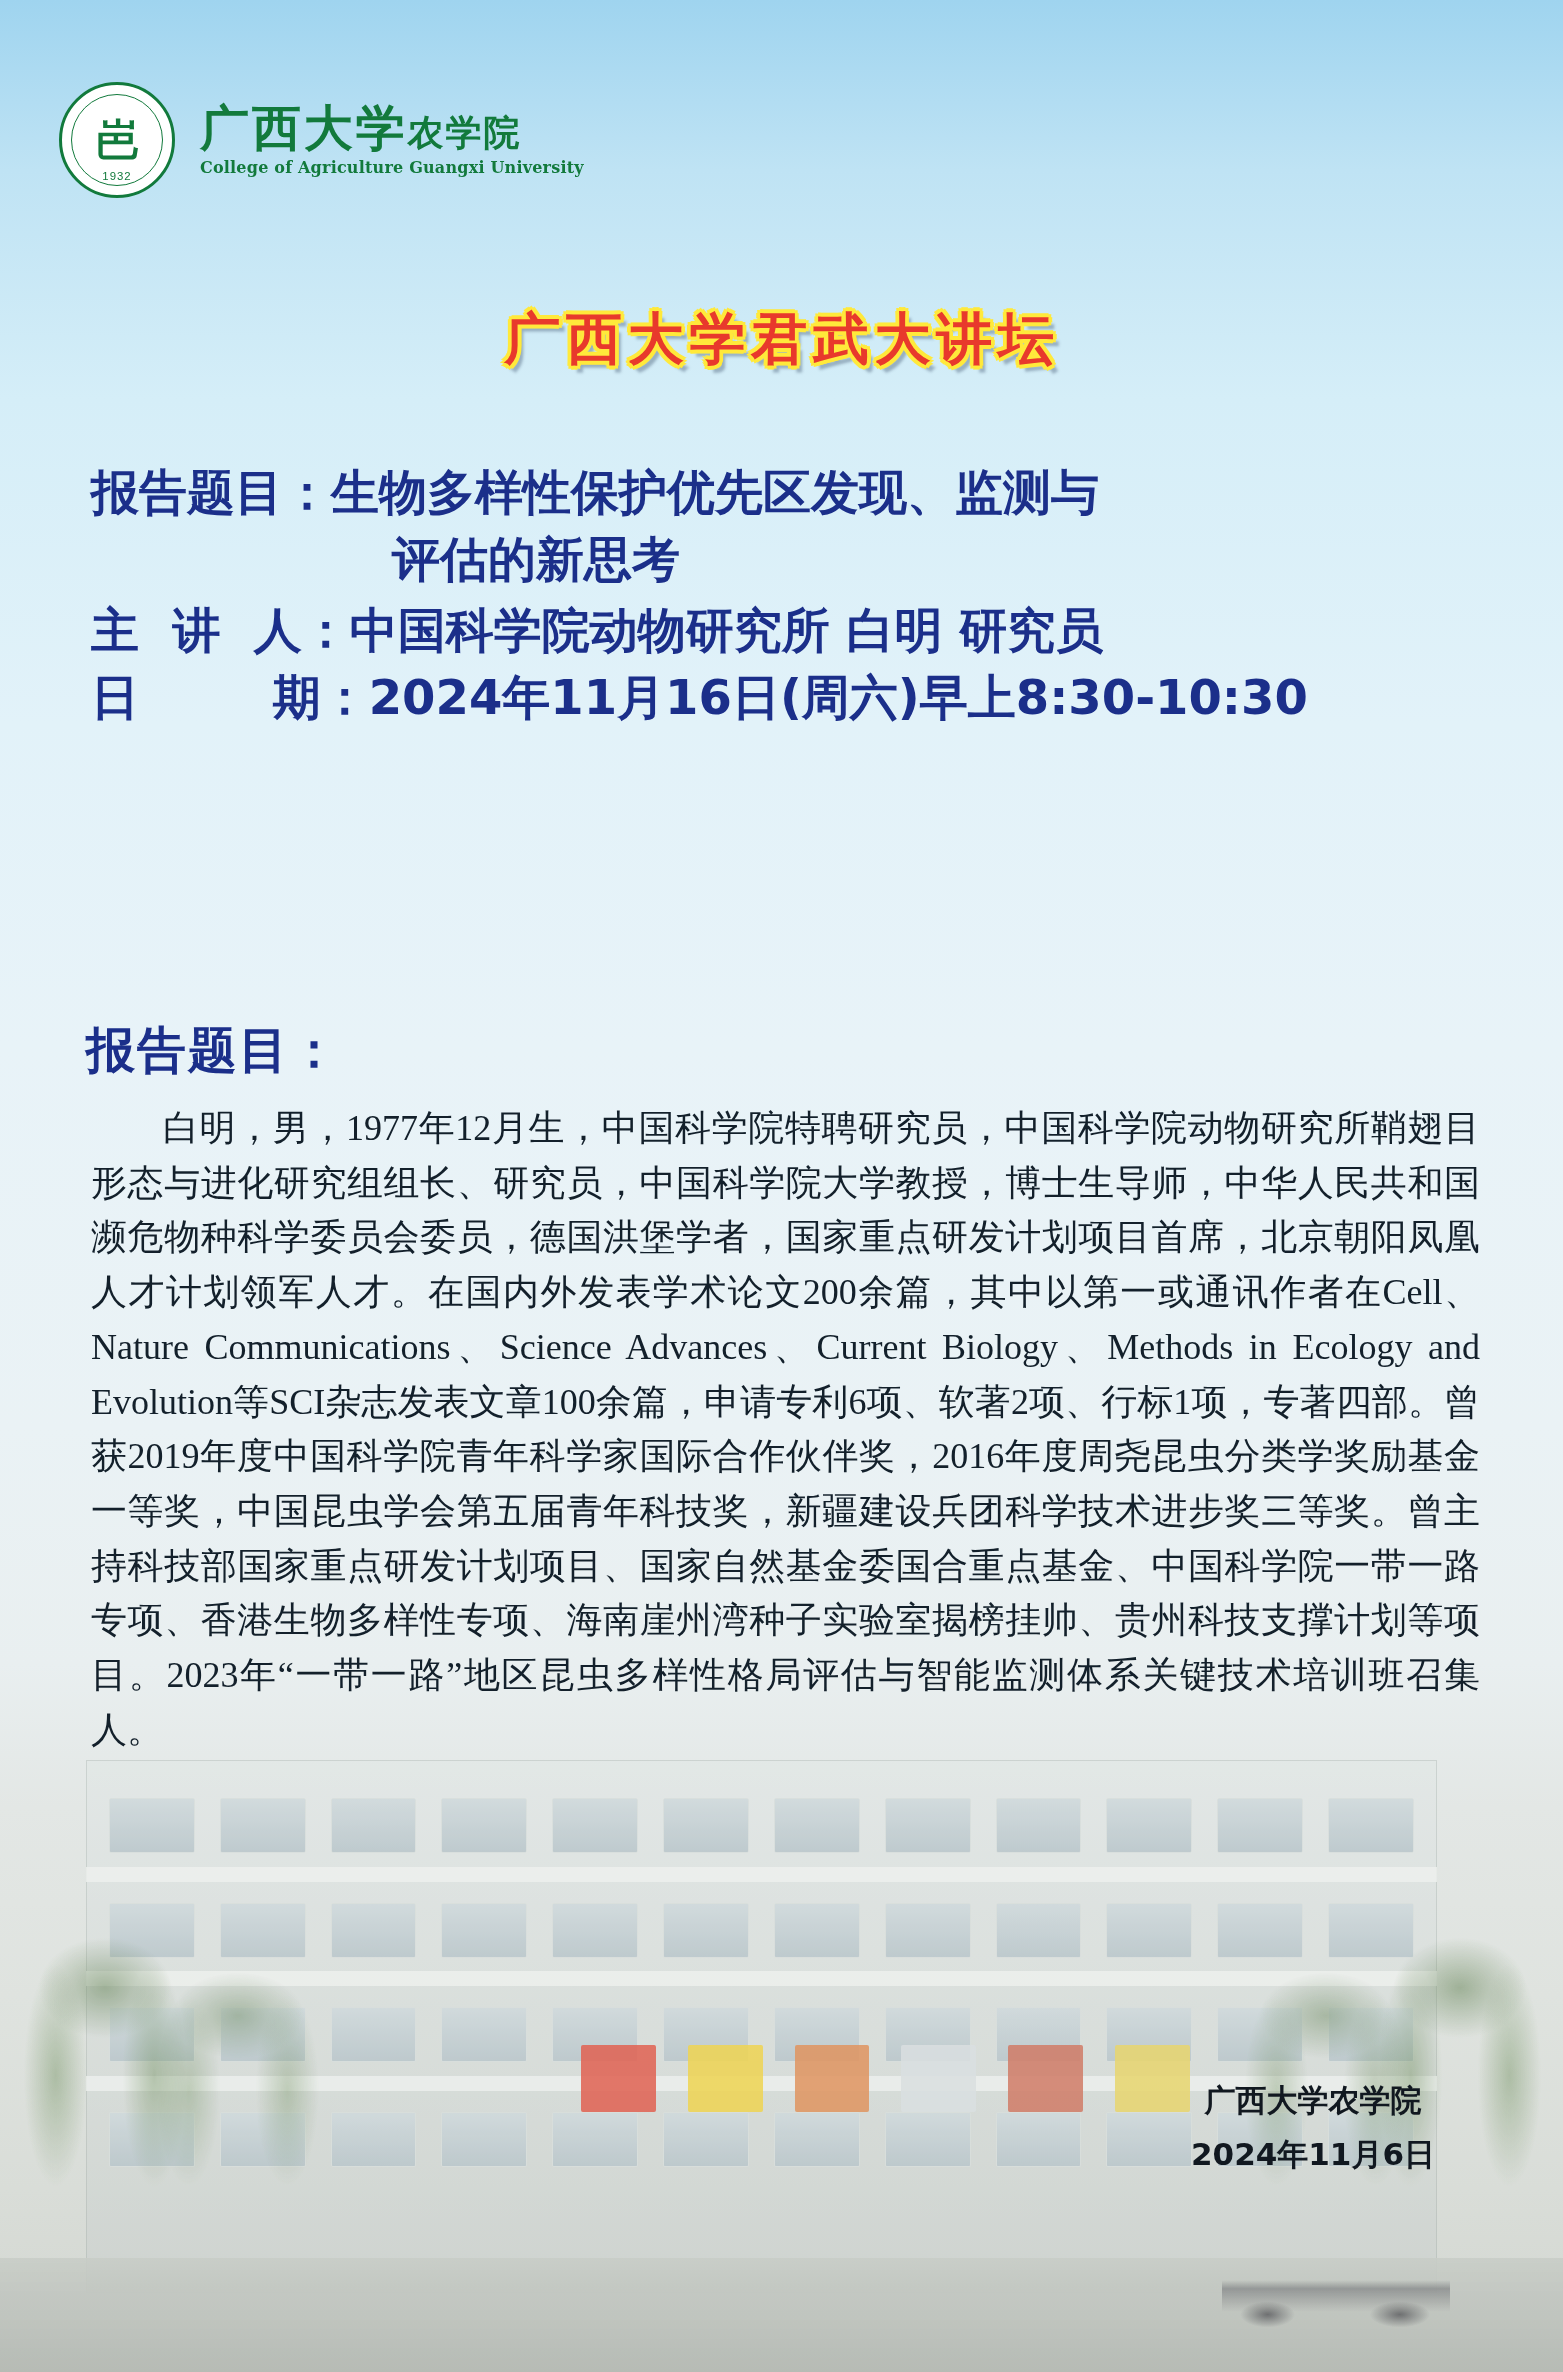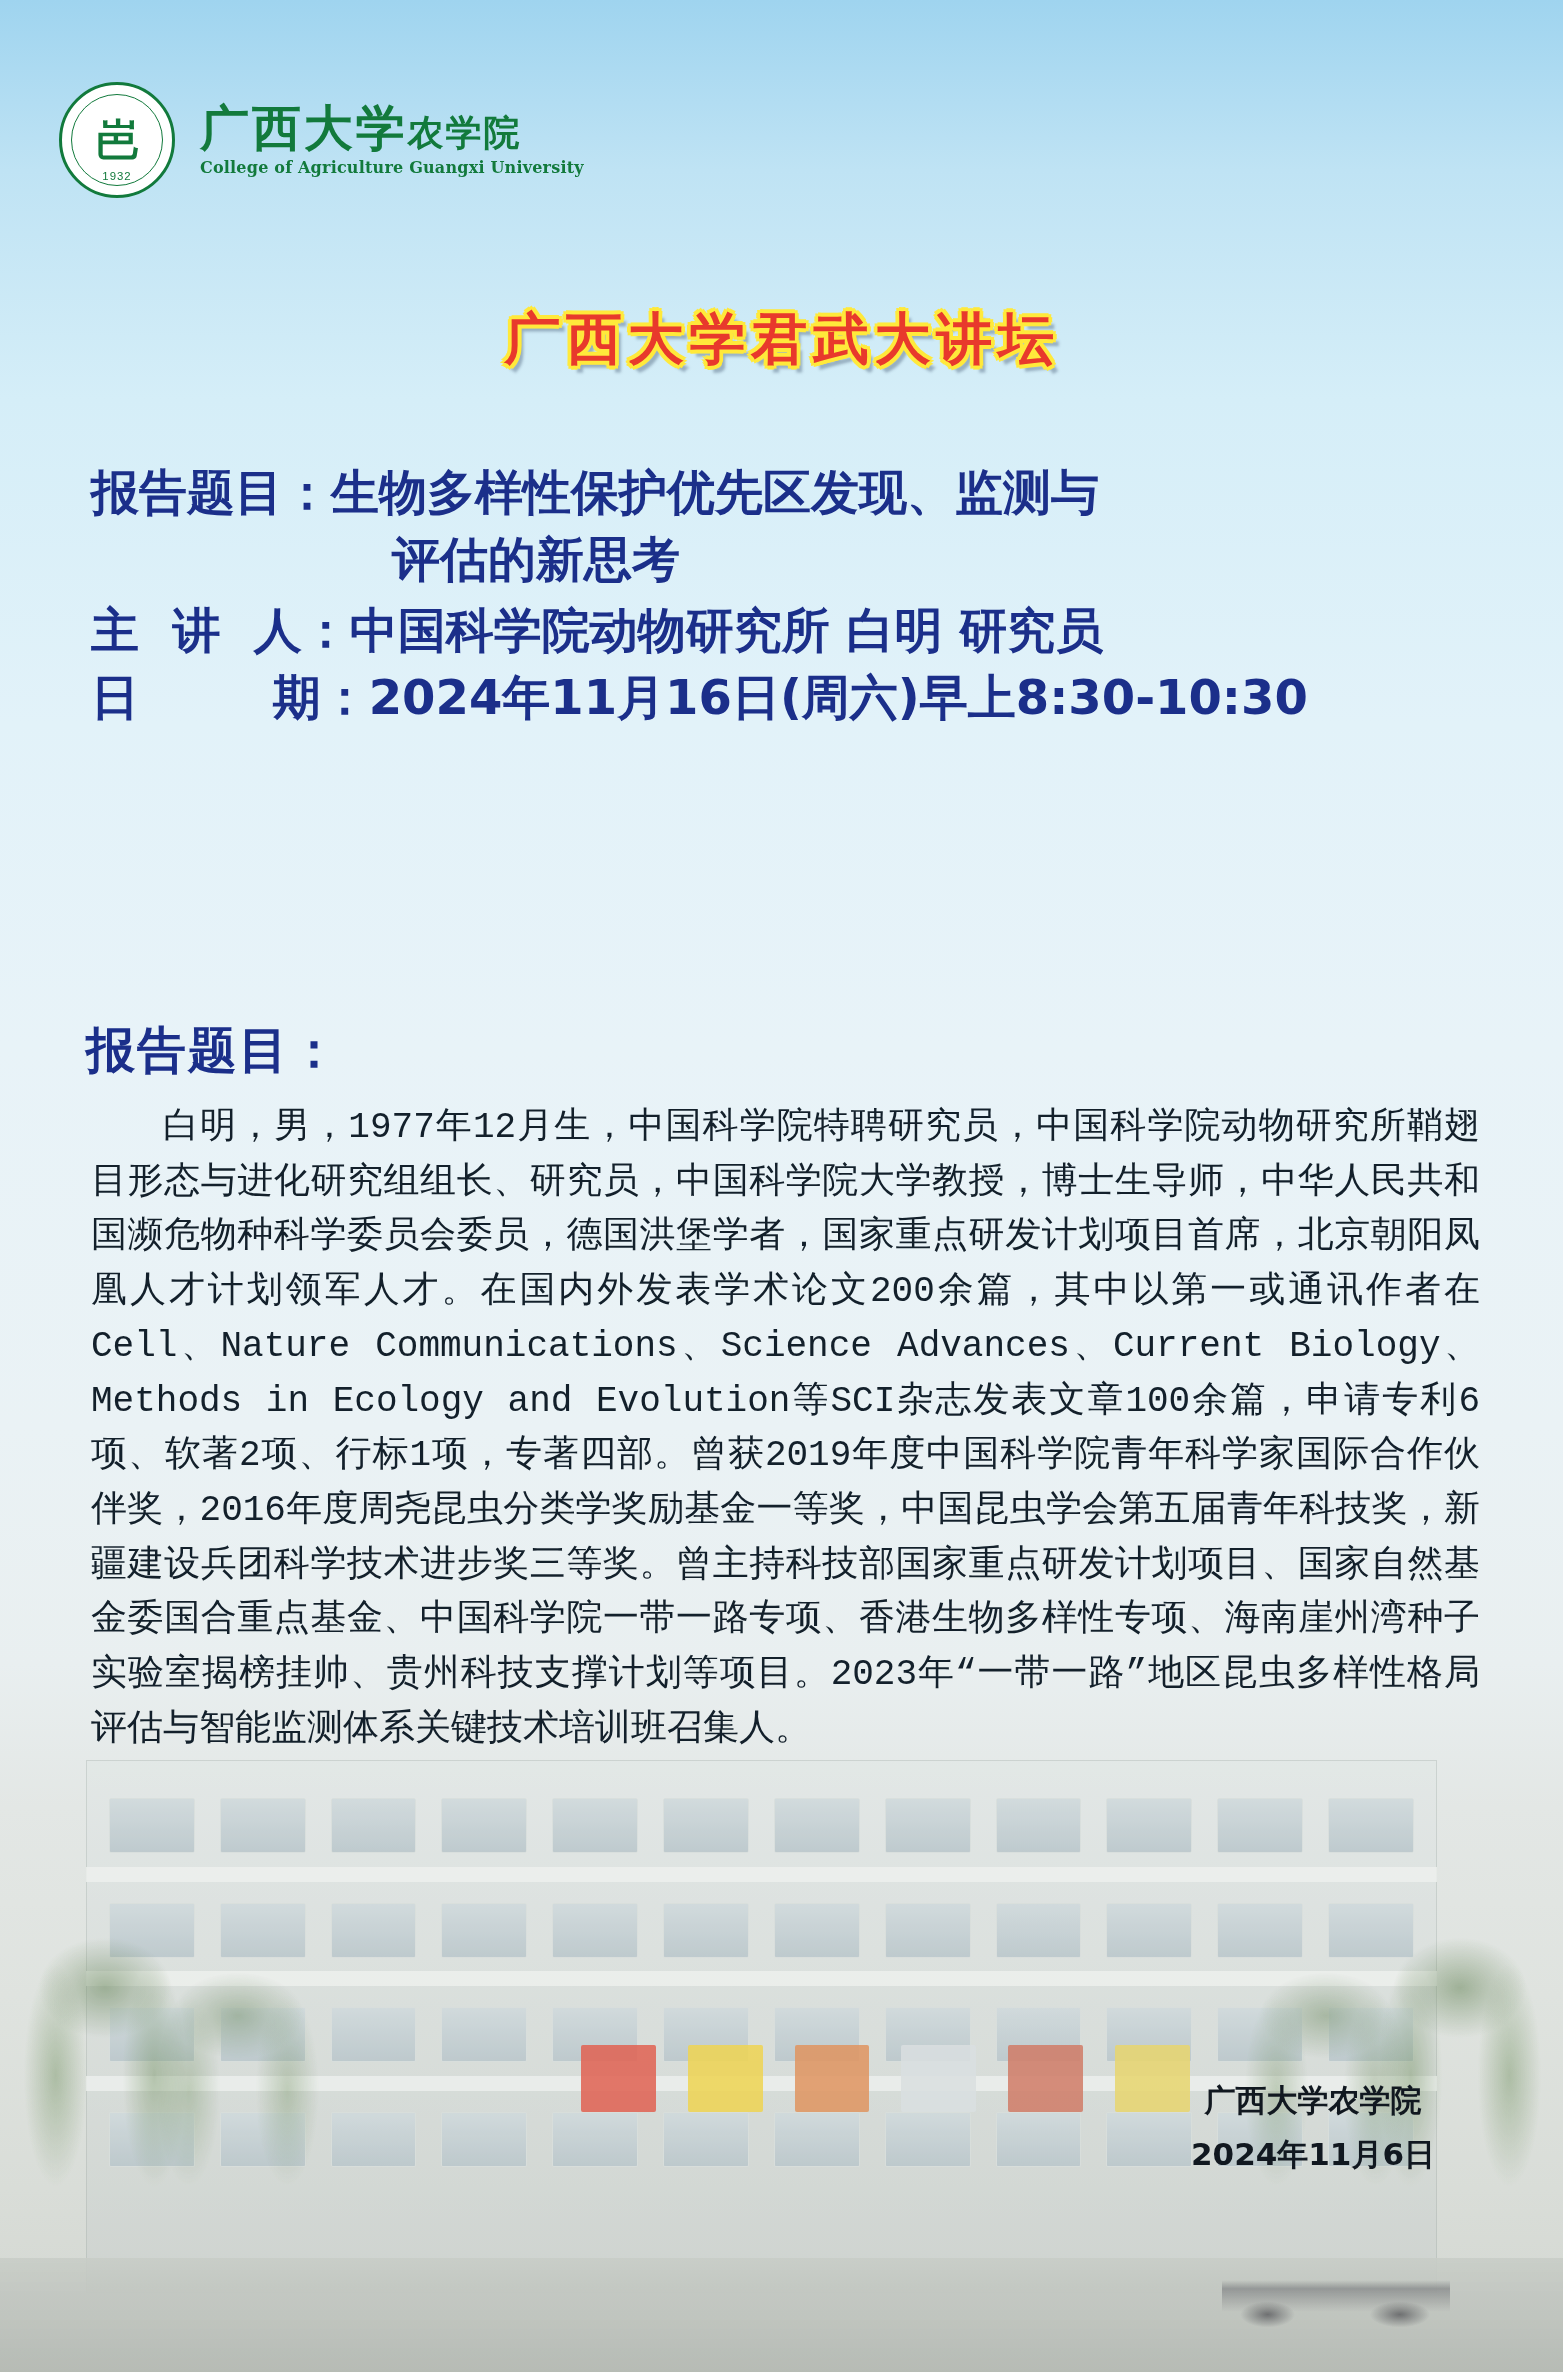--- a/index.html
+++ b/index.html
@@ -233,21 +233,21 @@
     font-weight: bold;
     font-size: 49px;
     color: #1b2f8a;
     letter-spacing: 1.9px;
   }
   .bio-body {
     position: absolute;
     left: 91px;
     right: 84px;
     top: 1101px;
-    font-family: Liberation Mono, monospace;
+    font-family: Liberation Serif, serif;
     font-size: 36px;
     line-height: 1.52;
     color: #13202b;
     text-align: justify;
     text-justify: inter-character;
     text-indent: 72px;
   }
 
   
   .welcome {

